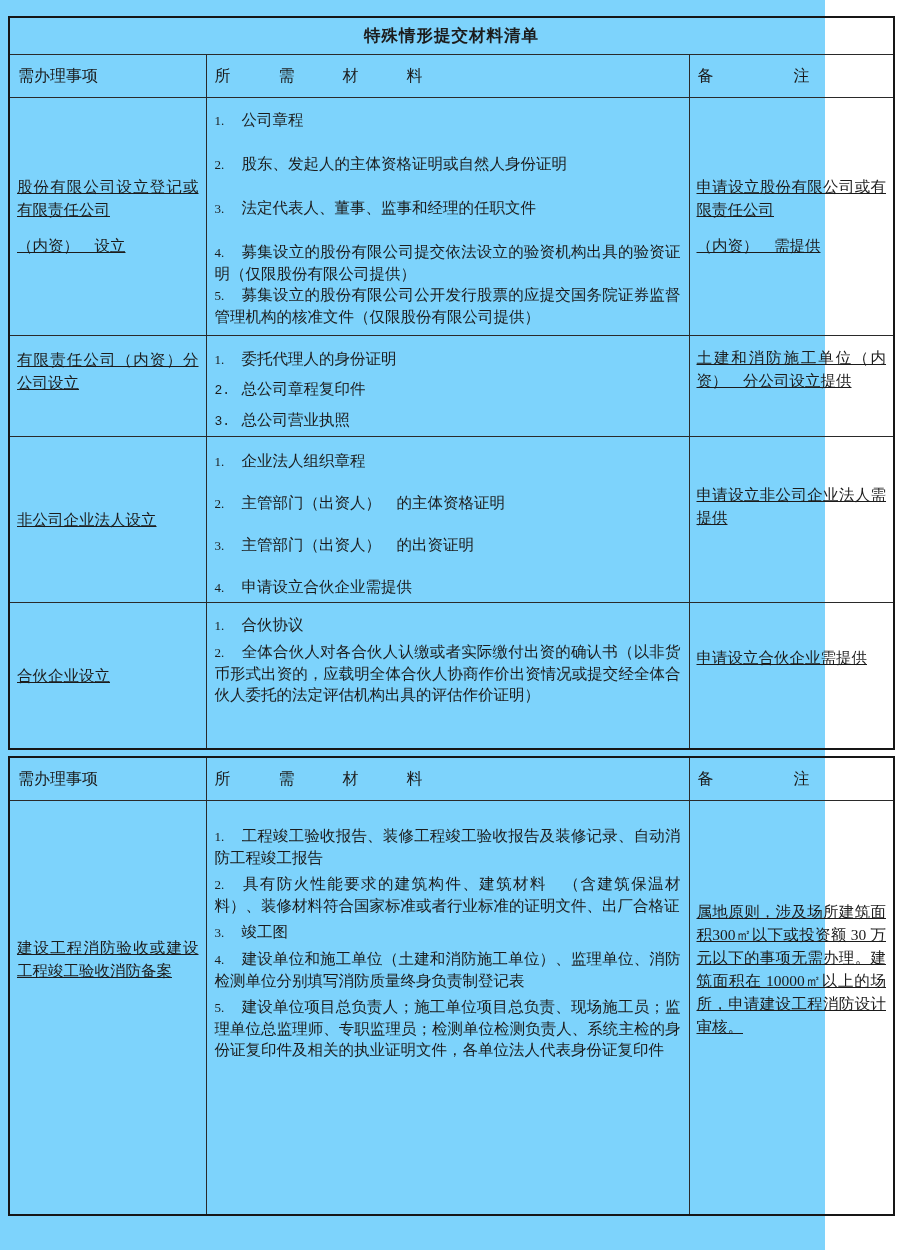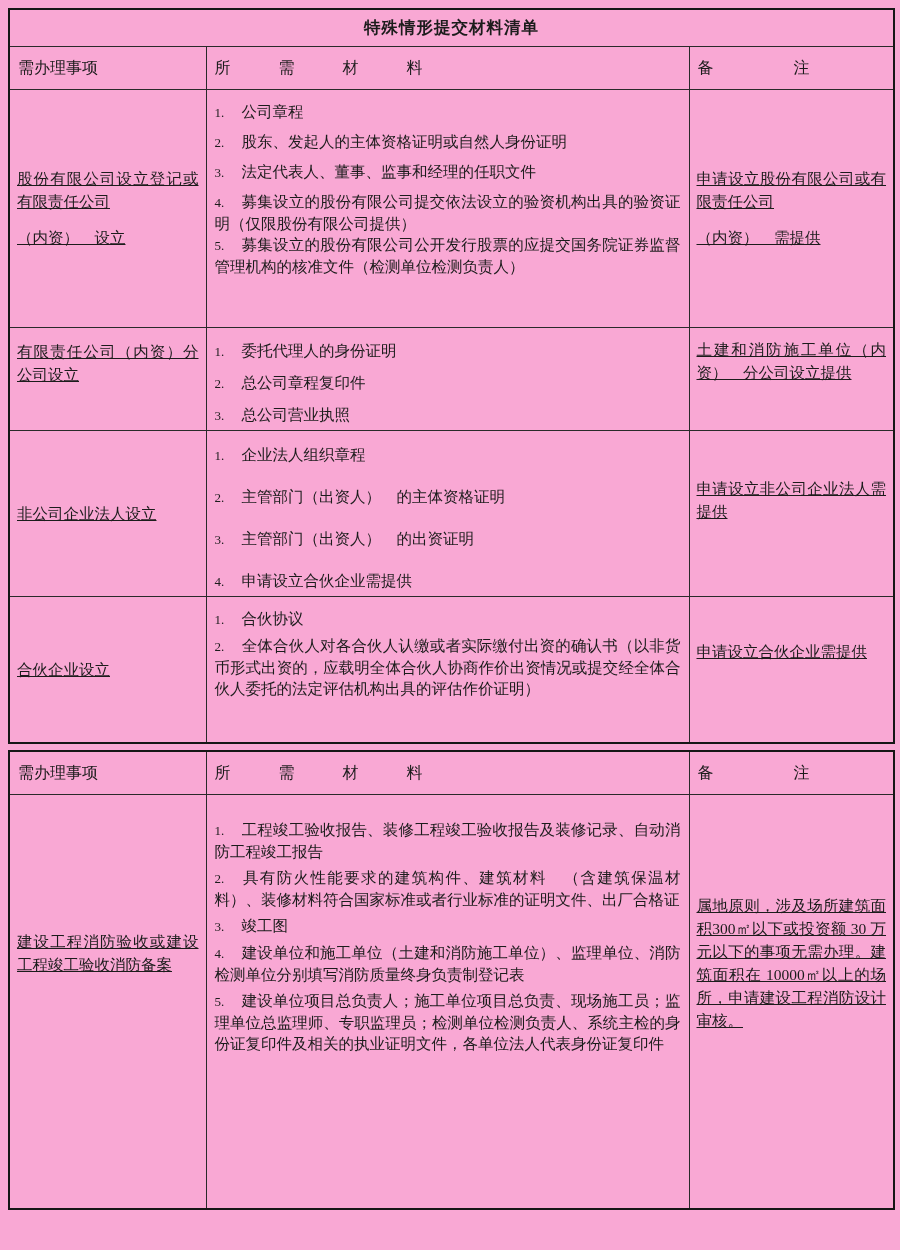--- a/index.html
+++ b/index.html
@@ -1,22 +1,22 @@
 <!DOCTYPE html>
 <html><head>
 <meta charset="utf-8">
 <style>
   html,body{margin:0;padding:0;}
   body{background:#ffffff;}
   .page{
     position:relative;
-    width:900px;height:1250px;
+    width:825px;height:1250px;
     box-sizing:border-box;
-    background:#f9a8d4;
-    padding:8px 7px 0 8px;
+    background:#7dd3fc;
+    padding:16px 7px 0 8px;
     font-family:"Liberation Serif","DejaVu Serif",serif;
     color:#1c1c1c;
   }
   table.doc{
     border-collapse:collapse;
     table-layout:fixed;
     width:885px;
     border:2px solid #161616;
   }
   table.doc + table.doc{margin-top:6px;}
@@ -44,23 +44,23 @@
     height:43px;
     text-align:left;
     vertical-align:middle;
     font-size:16px;
   }
   .cell-item,.cell-note{line-height:23px;padding-left:7px;padding-right:7px;}
   p.para{margin:0;text-decoration:underline;}
   p.para + p.para{margin-top:13px;}
   .mat{margin:0;}
   .g5{margin-top:5px;}
-  .g8{margin-top:8px;}
+  .g8{margin-top:22px;}
   .g9{margin-top:20px;}
-  .g10{margin-top:10px;}
+  .g10{margin-top:10px;font-family:Liberation Mono, monospace;}
   .num{
     display:inline-block;
     min-width:27px;
     font-size:13px;
     line-height:21px;
     vertical-align:baseline;
   }
 </style>
 </head>
 <body>
@@ -86,21 +86,21 @@
     <tr>
       <td class="cell-item va-mid" style="height:238px">
         <p class="para">股份有限公司设立登记或有限责任公司</p>
         <p class="para">（内资）　设立</p>
       </td>
       <td style="padding-top:11px">
         <div class="mat"><span class="num">1.</span><span>公司章程</span></div>
         <div class="mat g8"><span class="num">2.</span><span>股东、发起人的主体资格证明或自然人身份证明</span></div>
         <div class="mat g8"><span class="num">3.</span><span>法定代表人、董事、监事和经理的任职文件</span></div>
         <div class="mat g8"><span class="num">4.</span><span>募集设立的股份有限公司提交依法设立的验资机构出具的验资证明（仅限股份有限公司提供）</span></div>
-        <div class="mat"><span class="num">5.</span><span>募集设立的股份有限公司公开发行股票的应提交国务院证券监督管理机构的核准文件（检测单位检测负责人）</span></div>
+        <div class="mat"><span class="num">5.</span><span>募集设立的股份有限公司公开发行股票的应提交国务院证券监督管理机构的核准文件（仅限股份有限公司提供）</span></div>
       </td>
       <td class="cell-note va-mid">
         <p class="para">申请设立股份有限公司或有限责任公司</p>
         <p class="para">（内资）　需提供</p>
       </td>
     </tr>
 
     <tr>
       <td class="cell-item" style="height:100px;padding-top:12px">
         <p class="para">有限责任公司（内资）分公司设立</p>

